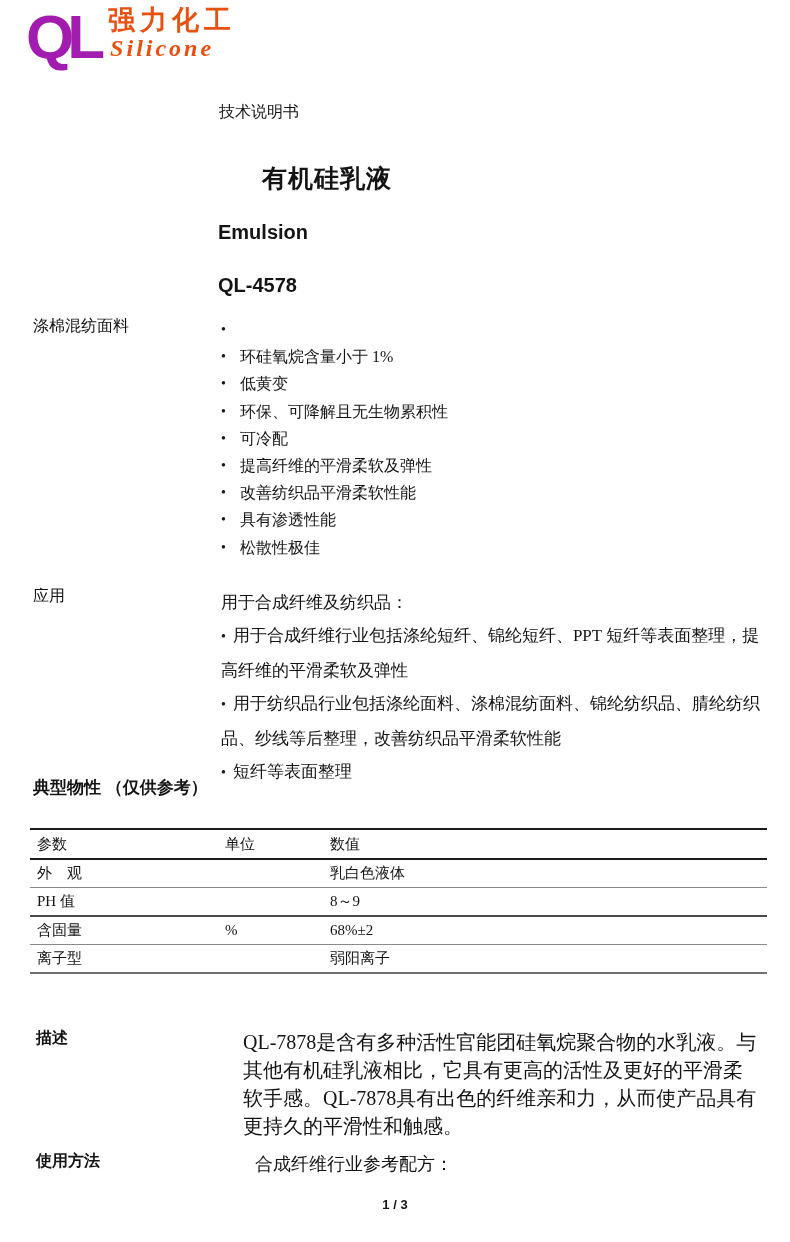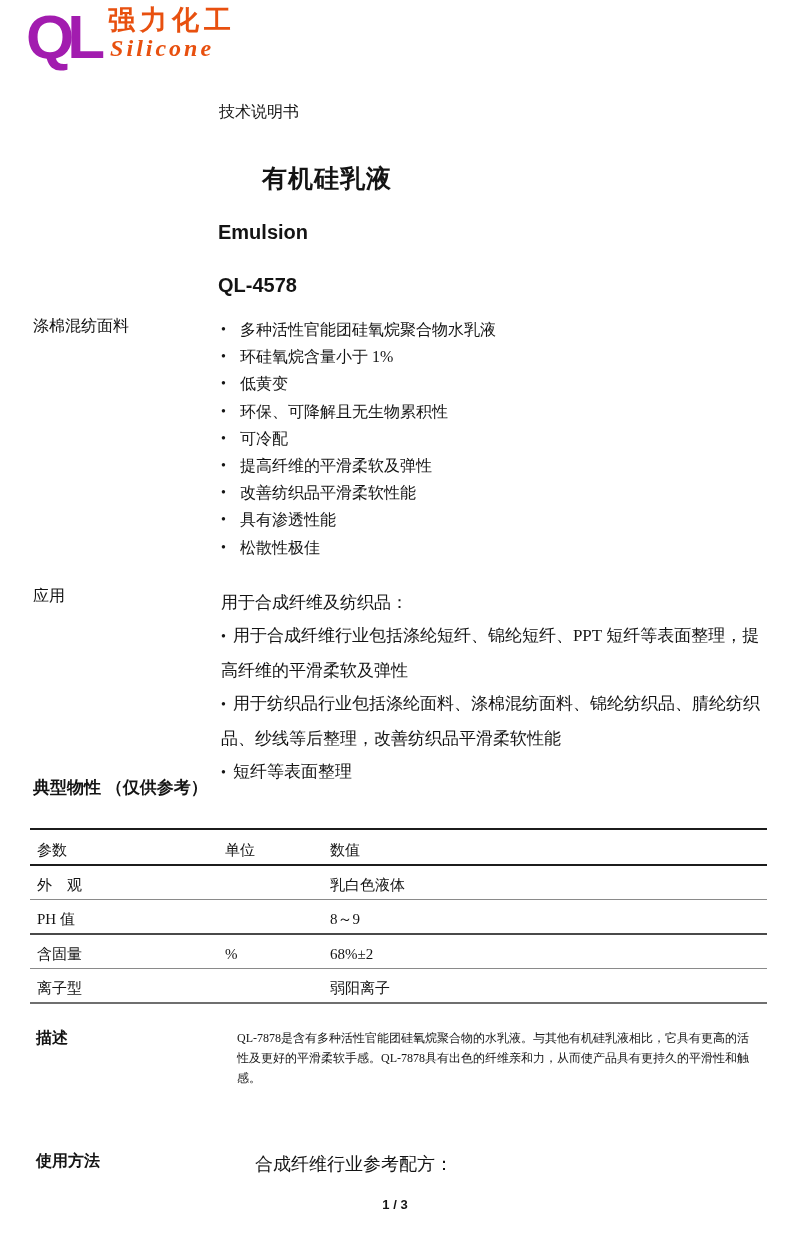--- a/index.html
+++ b/index.html
@@ -67,28 +67,28 @@
     font-family:"Liberation Sans","DejaVu Sans",sans-serif;
     font-weight:bold; font-size:17px;
   }
 
   
   .ptable { left:30px; top:828px; width:737px; font-size:15px; }
   .t-line { height:0; border-top:2.5px solid #1c1c1c; }
   .t-line.mid { border-top:1.5px solid #8a8a8a; }
   .t-line.mid2 { border-top:2px solid #4a4a4a; }
   .t-line.bottom { border-top:2px solid #6f6f6f; }
-  .t-row { display:flex; align-items:center; height:27px;margin-top:6px; }
+  .t-row { display:flex; align-items:center; height:27px; }
   .t-row.head { height:28px; font-size:15px; }
   .c-param { width:195px; padding-left:7px; }
   .c-unit  { width:105px; }
   .c-value { flex:1; }
 
   
-  .desc-text { left:237px; top:1028px; width:516px; font-size:12px; line-height:20px; }
+  .desc-text { left:243px; top:1028px; width:516px; font-size:20px; line-height:28px; }
   .usage-text { left:255px; top:1152px; font-size:18px; }
 
   
   .page-footer {
     left:0; top:1197px; width:790px; text-align:center;
     font-family:"Liberation Sans","DejaVu Sans",sans-serif;
     font-weight:bold; font-size:13px;
   }
 </style>
 </head>
@@ -104,21 +104,20 @@
 
 <div class="abs doc-type">技术说明书</div>
 <div class="abs title-cn">有机硅乳液</div>
 <div class="abs title-en">Emulsion</div>
 <div class="abs product-code">QL-4578</div>
 
 <div class="abs side-label" style="top:316px;">涤棉混纺面料</div>
 <div class="abs features-list">
   <div class="li">
       <span class="blt">•</span>
-      <span>多种活性官能团硅氧烷聚合物水乳液</span>
     </div>
   <div class="li">
       <span class="blt">•</span>
       <span>环硅氧烷含量小于 1%</span>
     </div>
   <div class="li">
       <span class="blt">•</span>
       <span>低黄变</span>
     </div>
   <div class="li">

